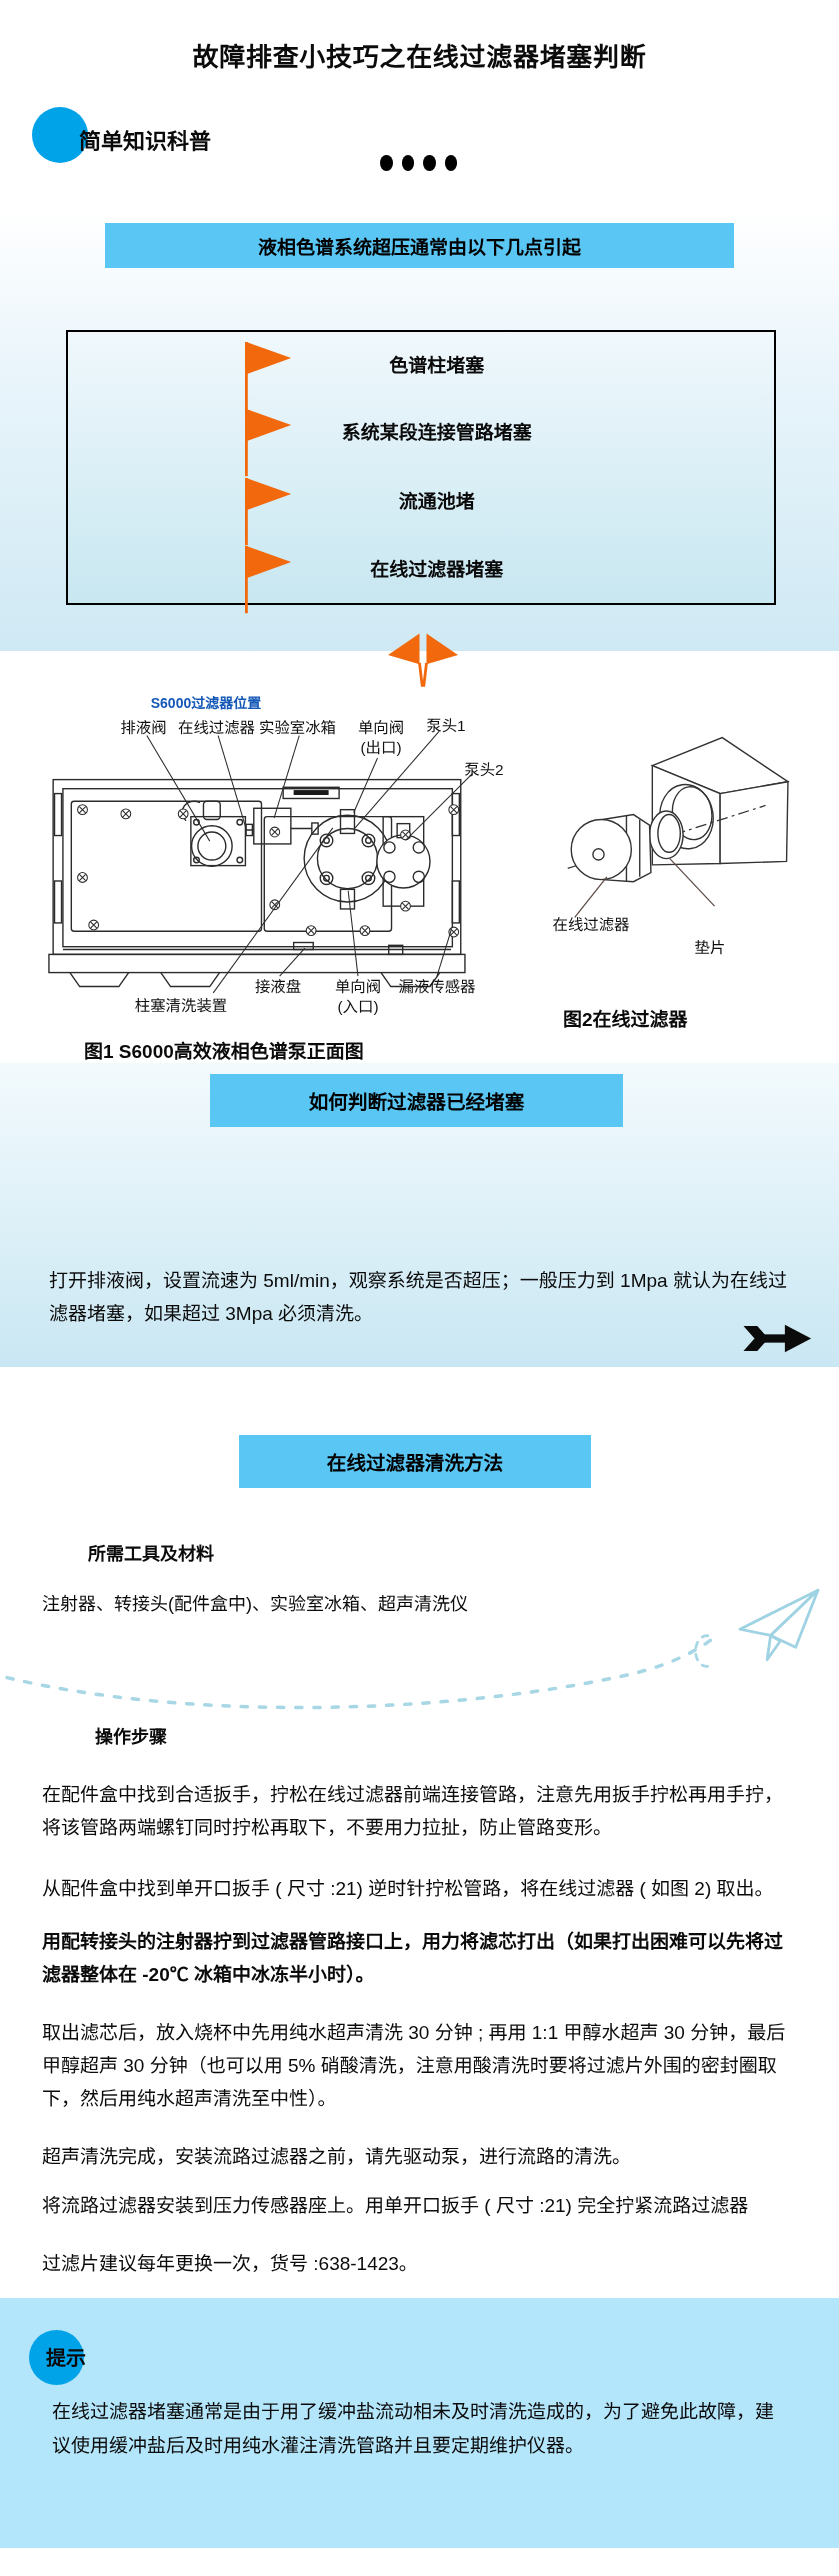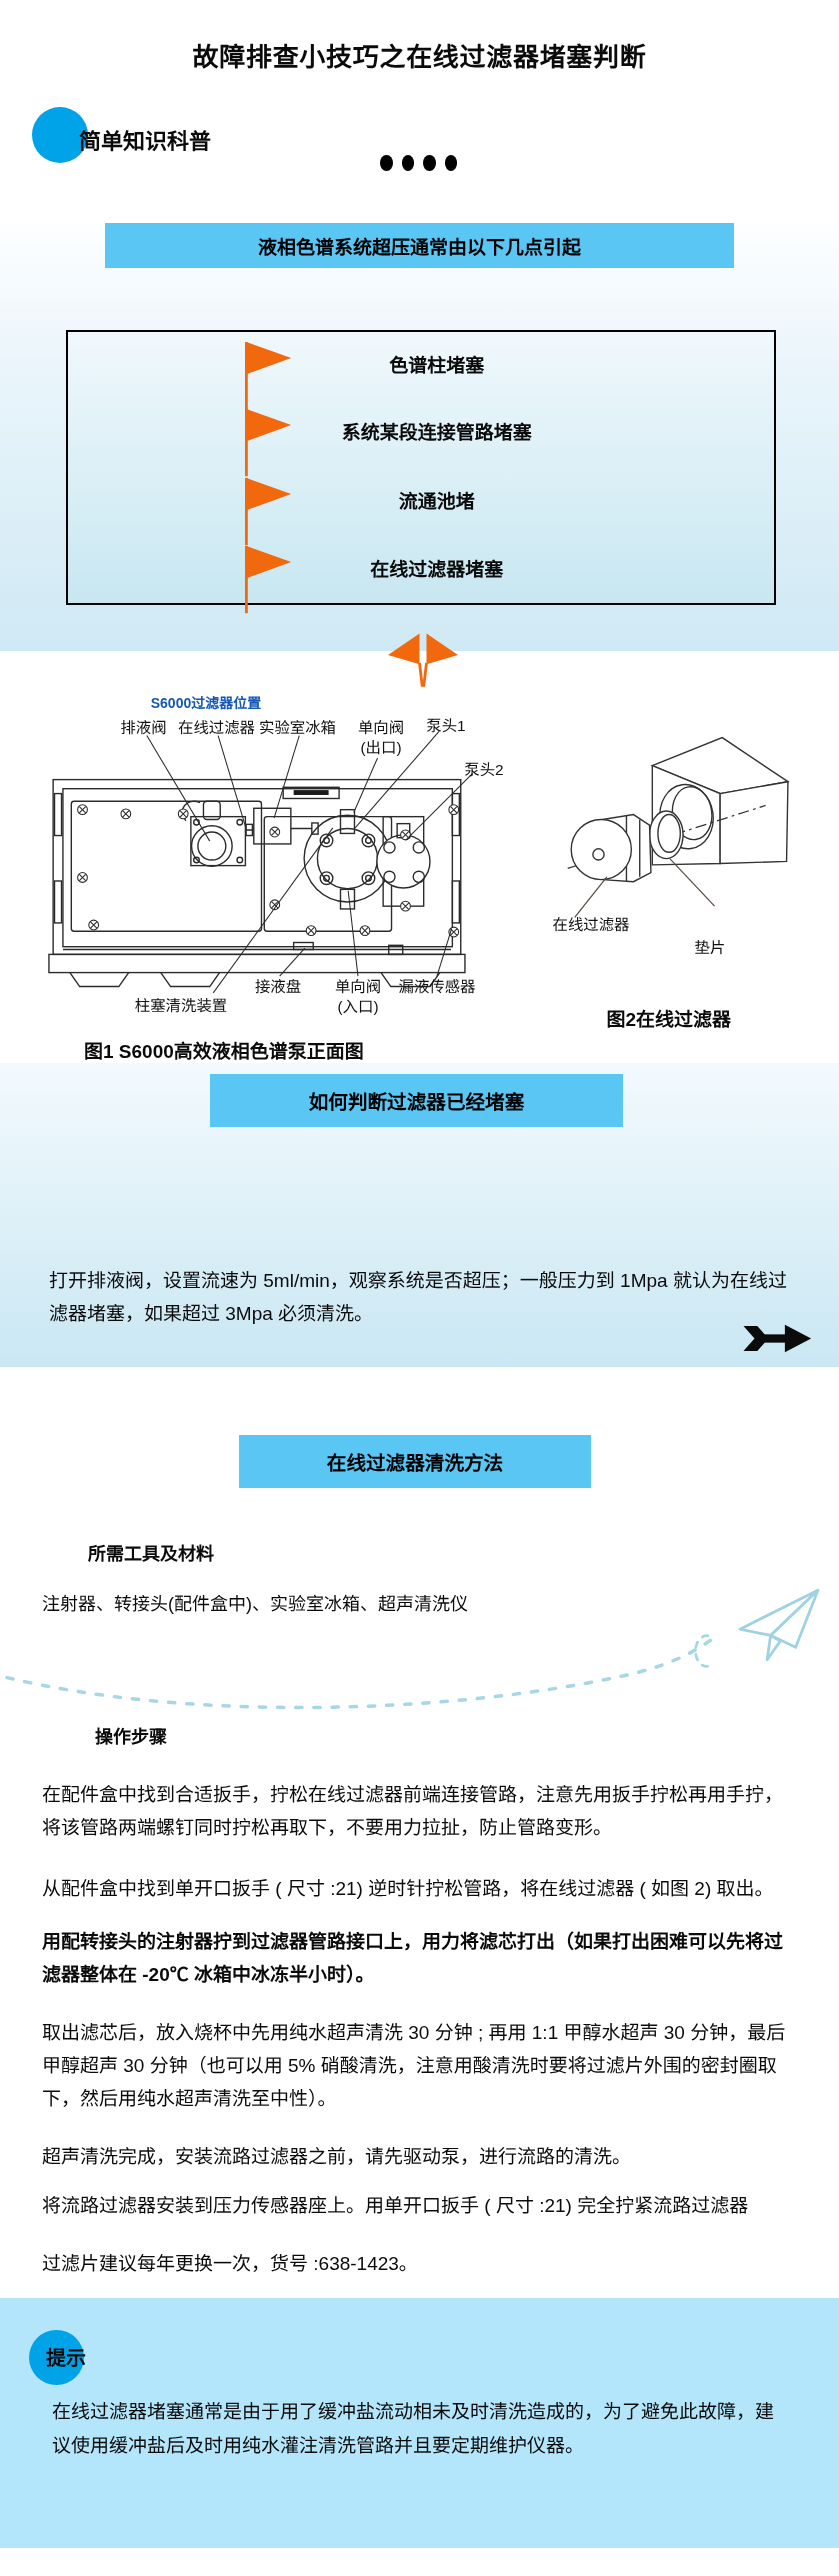--- a/index.html
+++ b/index.html
@@ -1,19 +1,19 @@
 <!DOCTYPE html>
 <html lang="zh-CN" style="font-size:11.2px"><head>
 <meta charset="utf-8">
 <style>
   html,body{margin:0;padding:0;background:#fff;}
   .page{position:relative;width:839px;height:2576px;background:#ffffff;overflow:hidden;
         font-family:"Liberation Sans",sans-serif;color:#0b0b0b;}
   .abs{position:absolute;}
-  .center{text-align:right;}
+  .center{text-align:left;}
   .title{left:0;top:36px;width:839px;font-size:26px;font-weight:bold;text-align:center;letter-spacing:0.7px;}
   .badge-circle{width:56px;height:56px;border-radius:50%;background:#00a2e8;}
   .badge-label{font-size:22px;font-weight:600;}
   .dot{display:inline-block;width:12.6px;height:16px;border-radius:50%;background:#000;margin-right:9px;vertical-align:middle;}
   .sectionA{left:0;top:210px;width:839px;height:441px;
             background:linear-gradient(180deg,#ffffff 0%,#eaf5fb 35%,#cfe9f4 100%);}
   .banner{background:#5ac6f4;display:flex;align-items:center;justify-content:center;
           font-size:19px;font-weight:600;color:#000;}
   .flags-box{left:66px;top:120px;width:706px;height:271px;border:2.1px solid #000;
              background:linear-gradient(180deg,#f0f8fc 0%,#c8e7f1 100%);}

